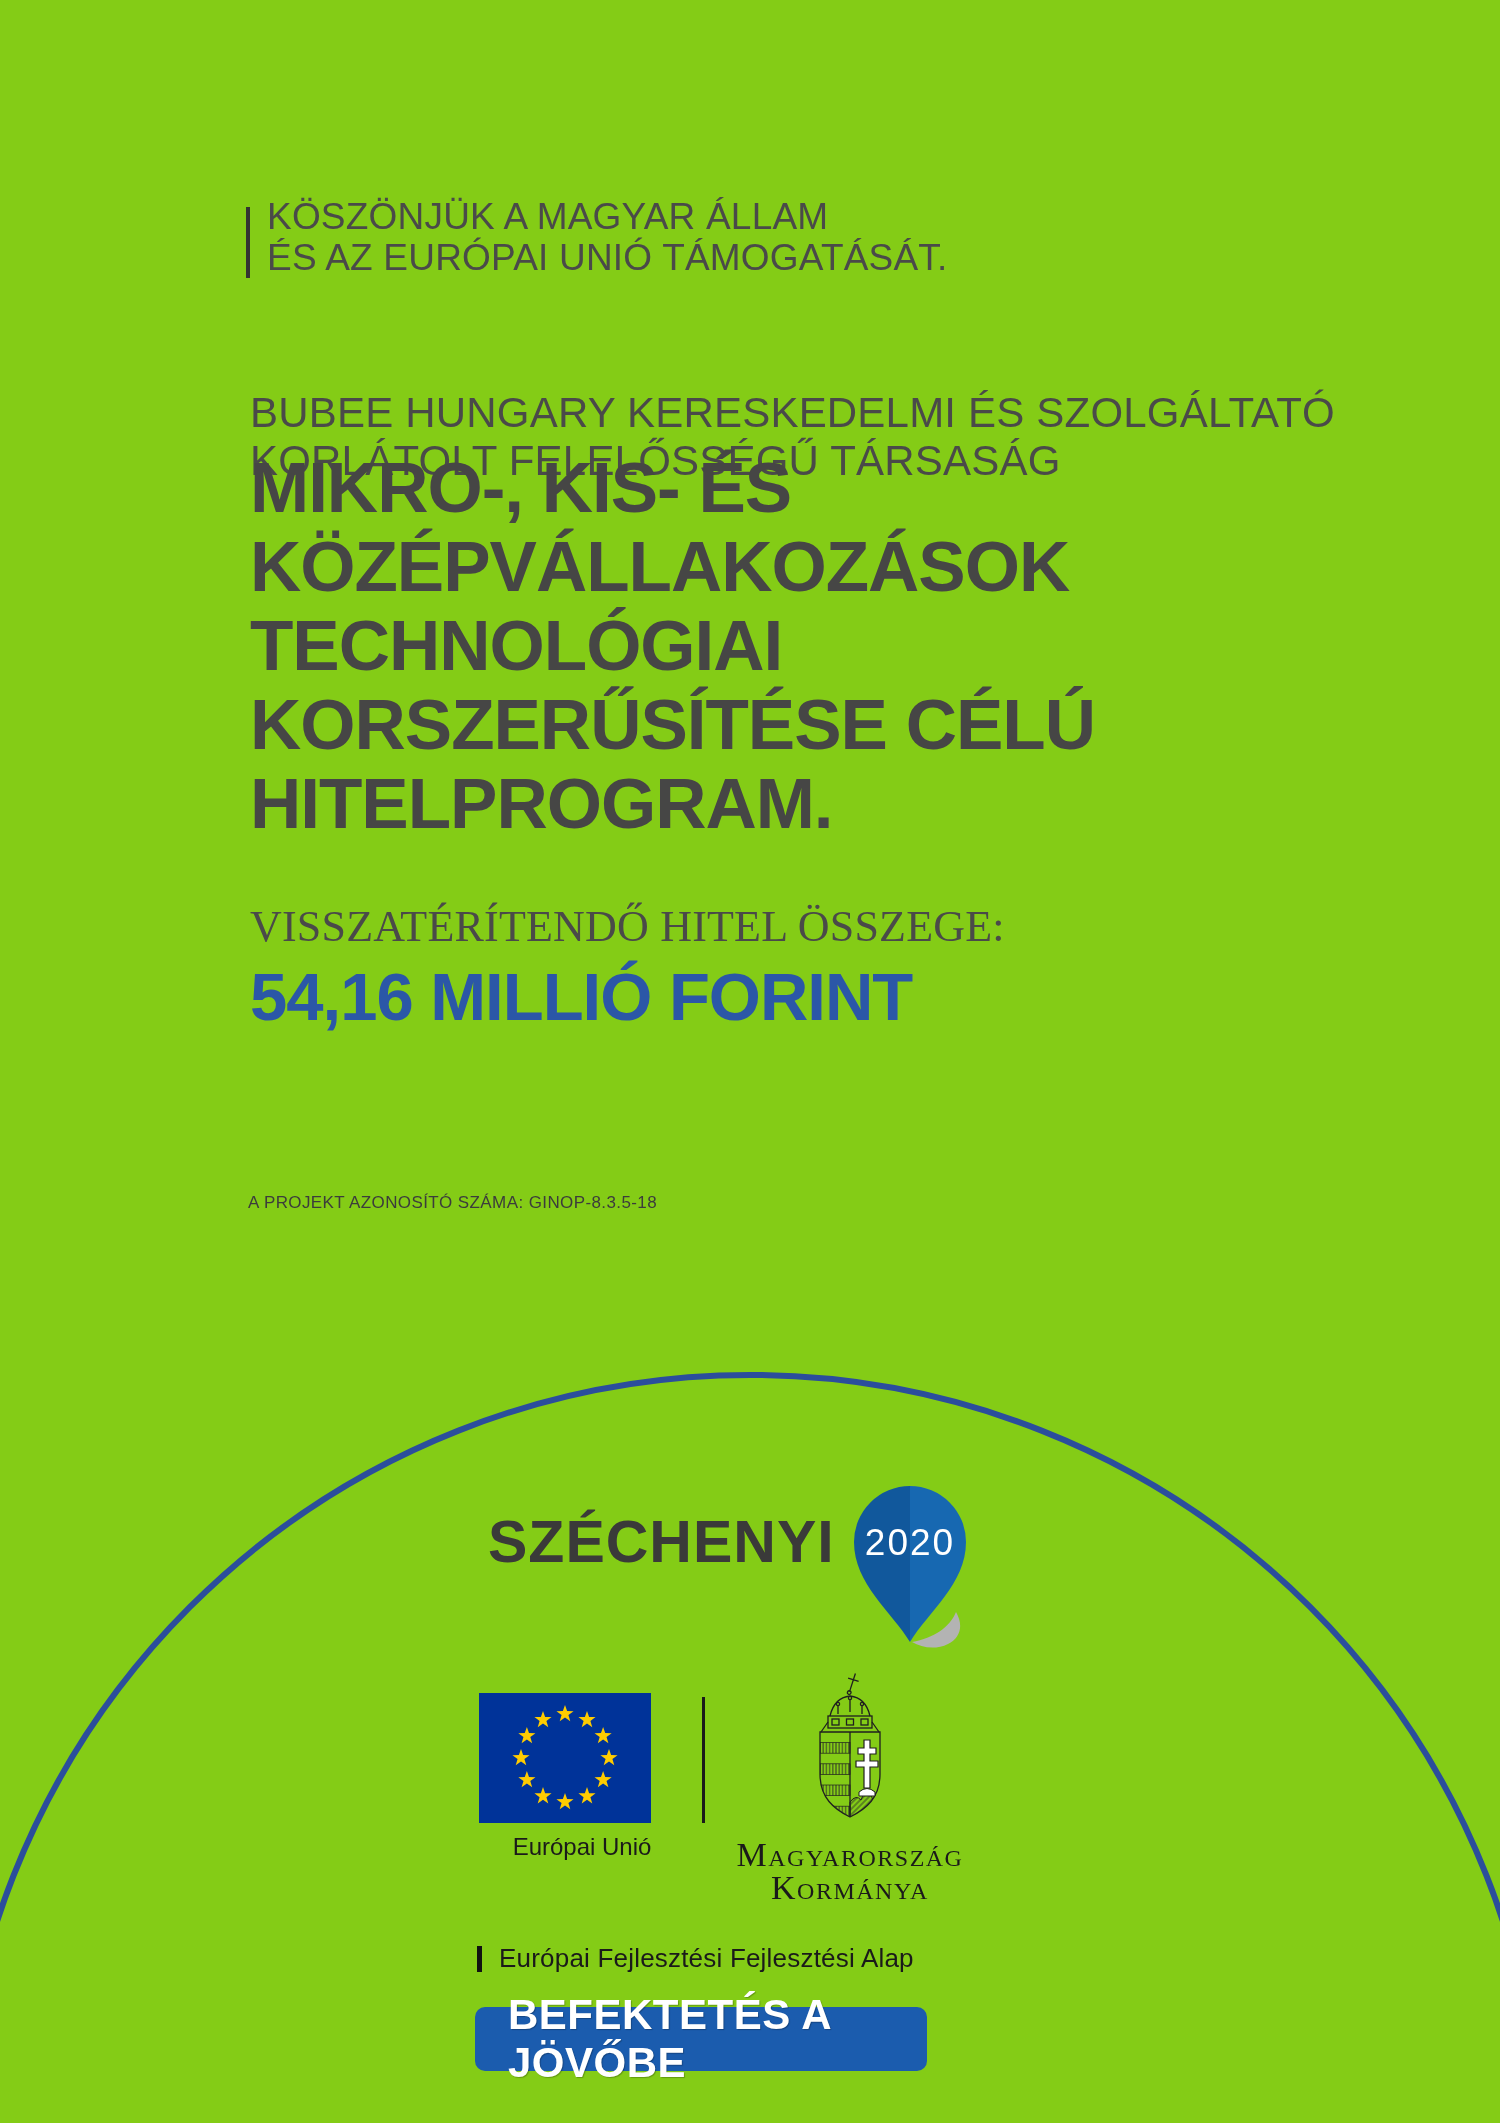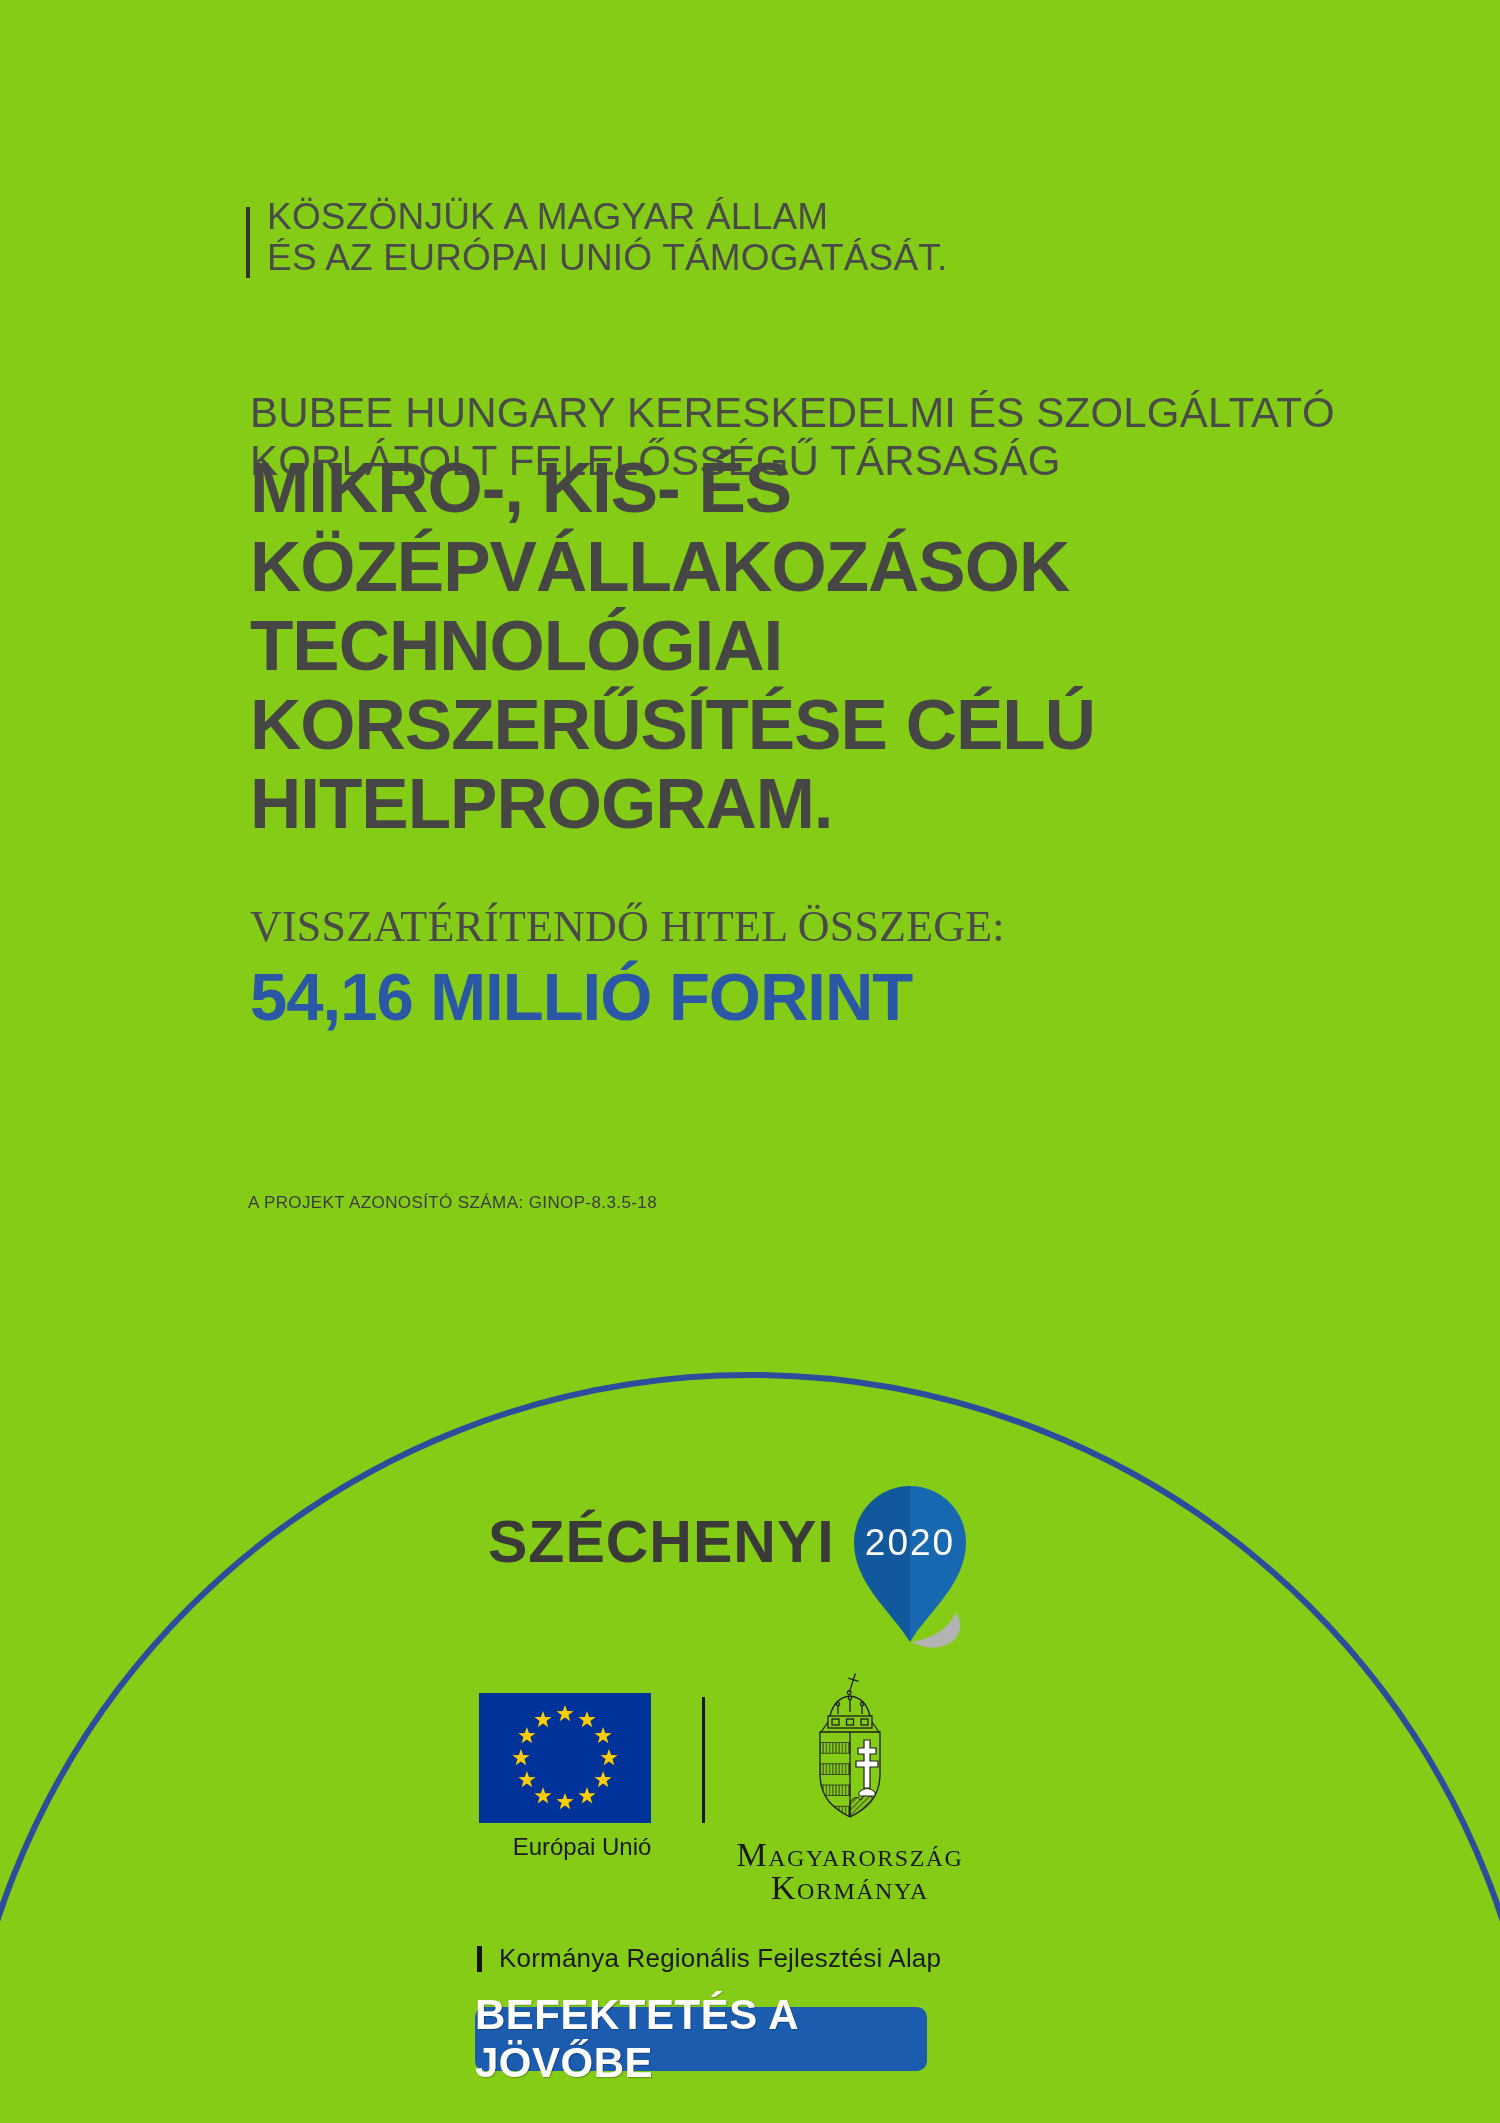--- a/index.html
+++ b/index.html
@@ -64,21 +64,21 @@
   
   .erfa{position:absolute;left:477px;top:1943px;display:flex;align-items:center;}
   .erfa-bar{display:inline-block;width:5px;height:26px;background:#111;margin-right:17px;}
   .erfa-label{font-size:26px;color:var(--black);letter-spacing:0.2px;}
 
   
   .banner{
     position:absolute;left:475px;top:2007px;width:452px;height:64px;
     background:var(--banner_blue);border-radius:10px;display:flex;align-items:center;justify-content:center;
   }
-  .banner span{color:#fff;font-size:42px;font-weight:700;letter-spacing:0.5px;text-shadow:1px 1px 1px rgba(0,0,0,0.25);}
+  .banner span{color:#fff;font-size:42px;font-weight:700;letter-spacing:0.5px;text-shadow:1px 1px 1px rgba(0,0,0,0.25);margin-left:33px;}
 </style>
 </head>
 <body>
 
 <div class="poster">
 
   <svg class="arc" viewBox="0 0 1500 2123" aria-hidden="true">
     <circle cx="750" cy="2167" r="792" fill="none" stroke="var(--arc_blue)" stroke-width="6"></circle>
   </svg>
 
@@ -181,20 +181,20 @@
     <path d="M47,122 Q55,115 63,122 L63,126 H47 Z" stroke="#1f1f1f" fill="#fff" stroke-width="1"></path>
   </svg>
 
   <div class="gov">
     <div class="gov-line">Magyarország</div>
     <div class="gov-line">Kormánya</div>
   </div>
 
   <div class="erfa">
     <span class="erfa-bar"></span>
-    <span class="erfa-label">Kormánya Regionális Fejlesztési Alap</span>
+    <span class="erfa-label">Európai Fejlesztési Fejlesztési Alap</span>
   </div>
 
   <div class="banner">
     <span>BEFEKTETÉS A JÖVŐBE</span>
   </div>
 
 </div>
 
 </body></html>

